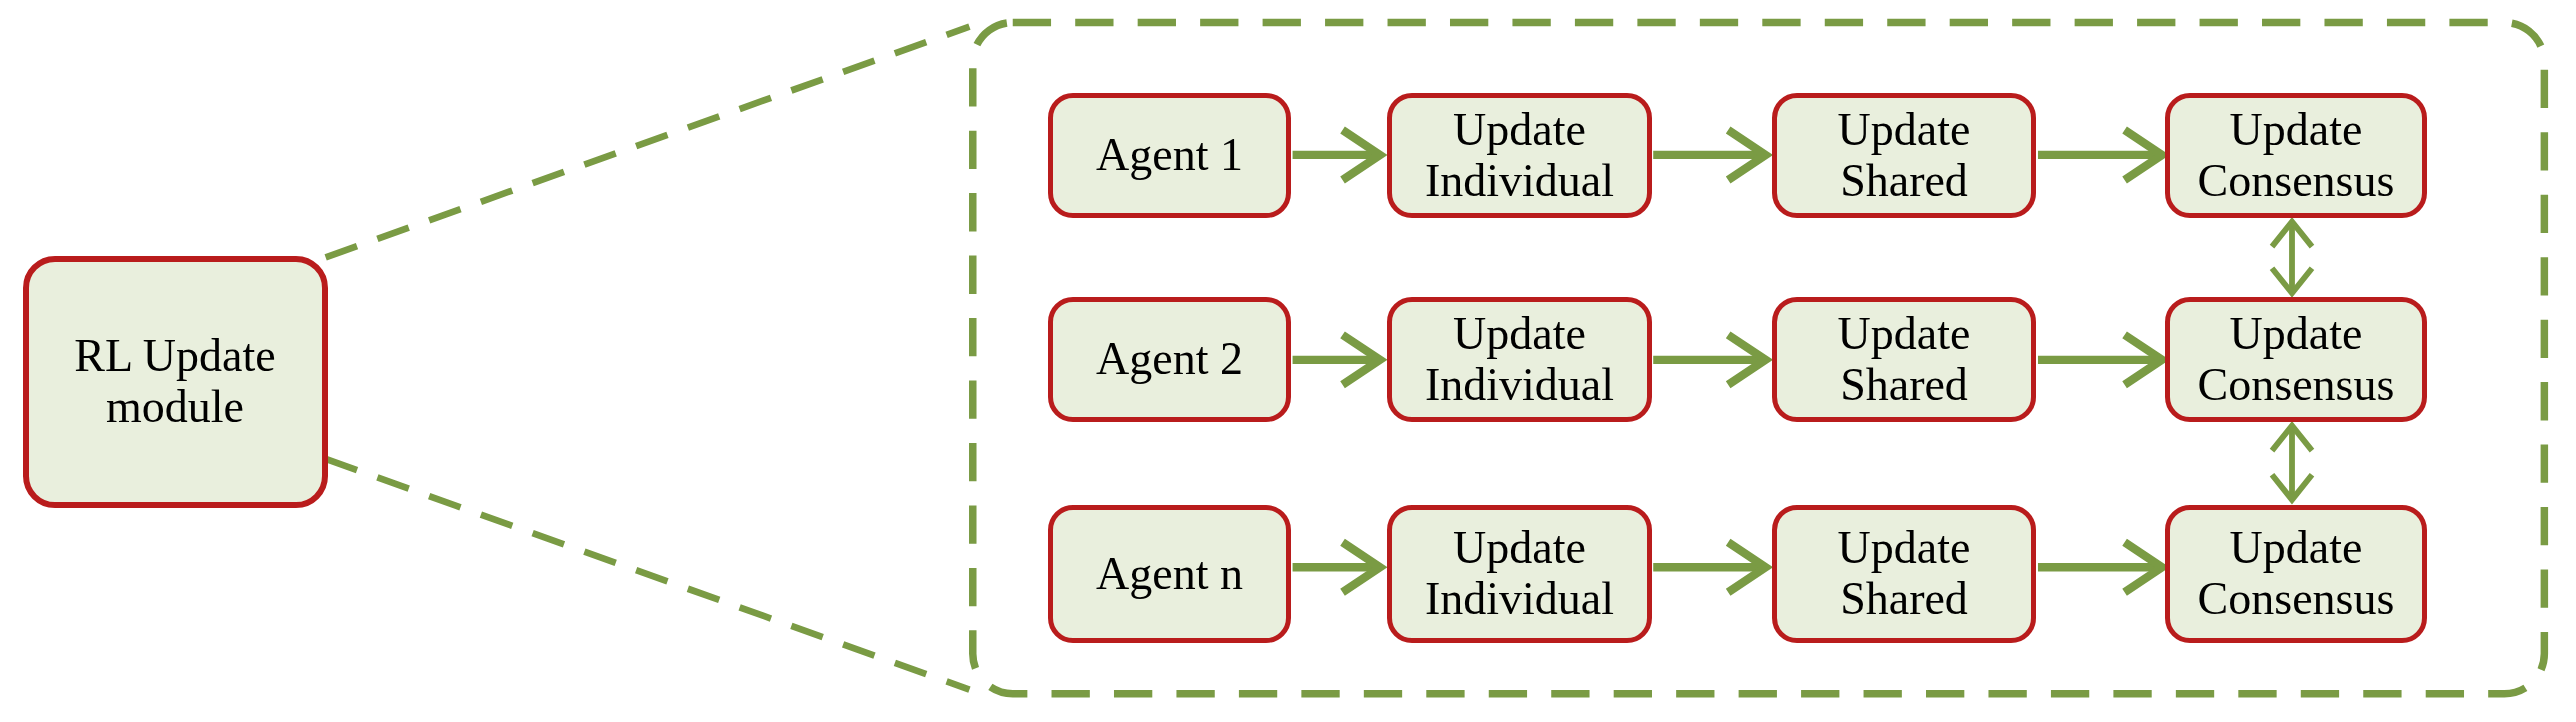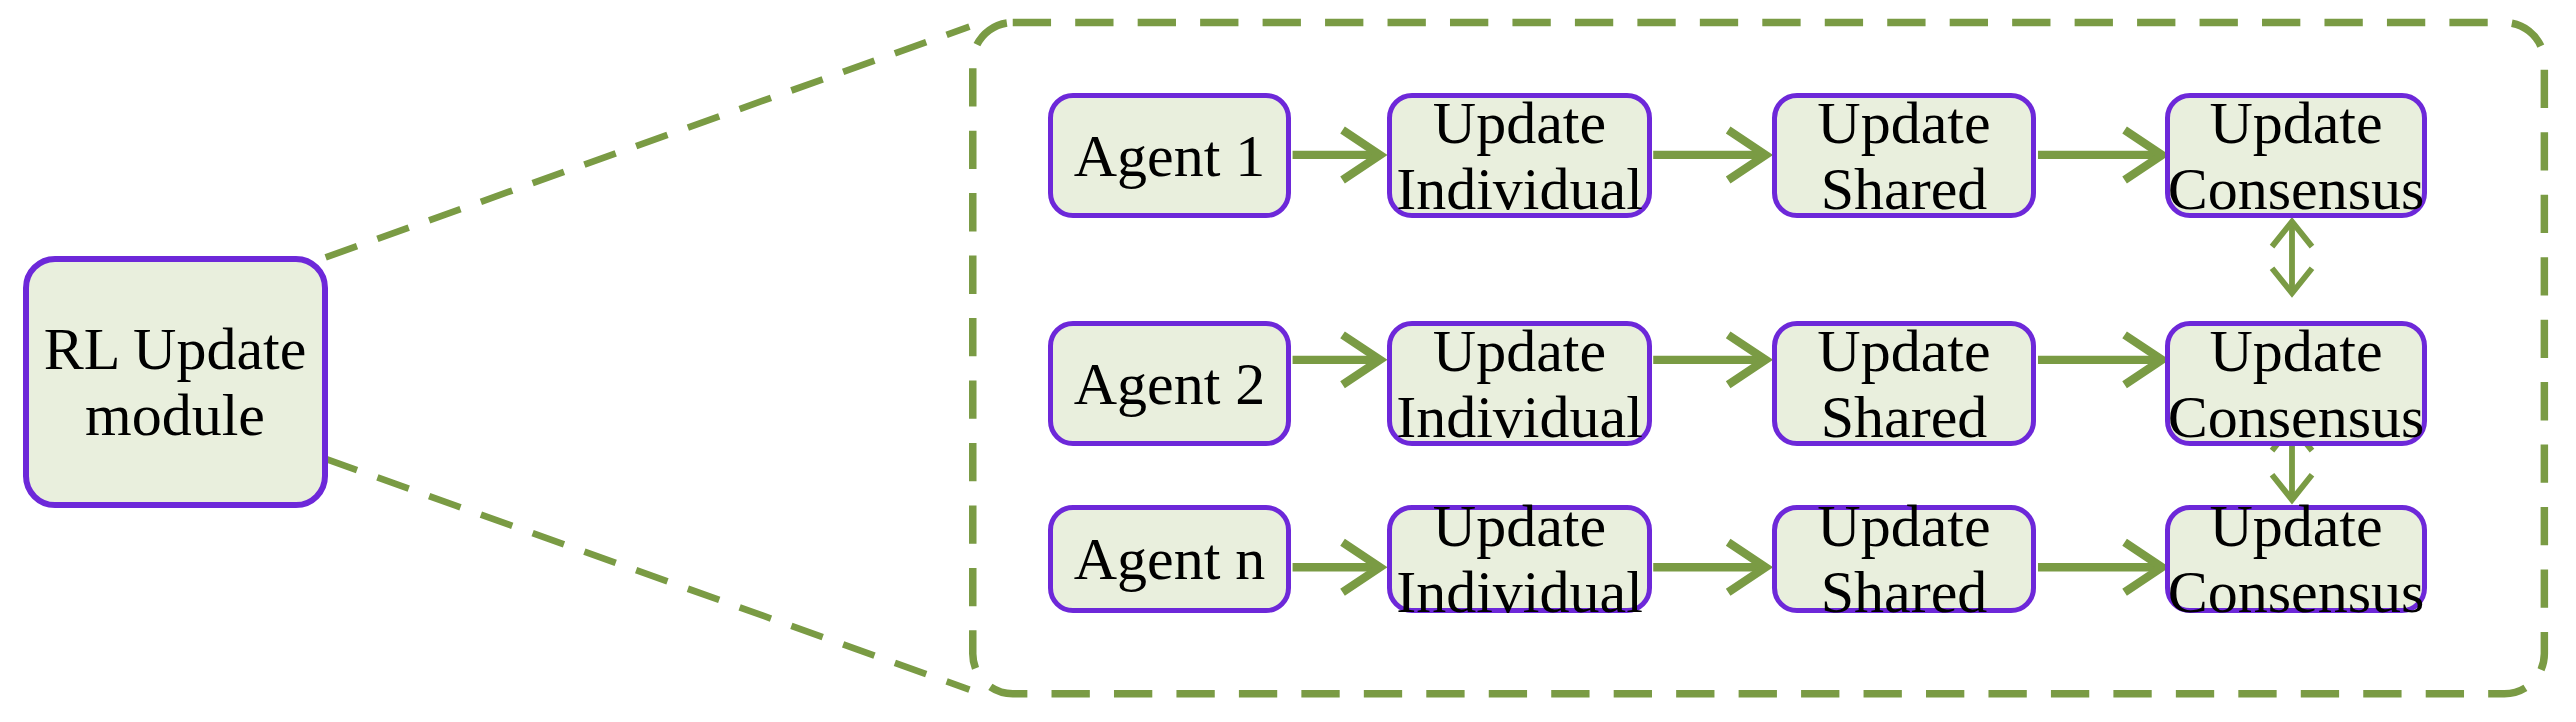--- a/index.html
+++ b/index.html
@@ -50,44 +50,44 @@
     stroke:#7a9b44;
     stroke-width:7;
     fill:none;
     stroke-linecap:butt;
     stroke-linejoin:miter;
   }
   .node{
     position:absolute;
     box-sizing:border-box;
     background:#e9efdd;
-    border:5px solid #6d28d9;
+    border:5px solid #b91c1c;
     border-radius:25px;
     display:flex;
     align-items:center;
     justify-content:center;
     text-align:center;
-    font-size:60px;
+    font-size:46px;
     line-height:1.1;
     color:#000000;
     white-space:pre-line;
   }
   .rl{
     left:22.5px; top:256px;
     width:305px; height:252px;
     border-width:6.7px;
     border-radius:32px;
   }
   .c-agent { left:1048px; width:243px; }
   .c-ind   { left:1387px; width:265px; }
   .c-shared{ left:1772px; width:264px; }
   .c-cons  { left:2165px; width:262px; }
   .r1{ top:93px; height:125px; }
-  .r2{ top:297px; height:125px;margin-top:24px; }
-  .r3{ top:505px; height:108px; }
+  .r2{ top:297px; height:125px; }
+  .r3{ top:505px; height:138px; }
 </style>
 </head>
 <body>
 
 <div class="canvas">
 
   <svg class="connectors" viewBox="0 0 3093 868" xmlns="http://www.w3.org/2000/svg">
 
     <rect class="dashed-frame" x="1168" y="27" width="1887" height="806" rx="48"></rect>
 

